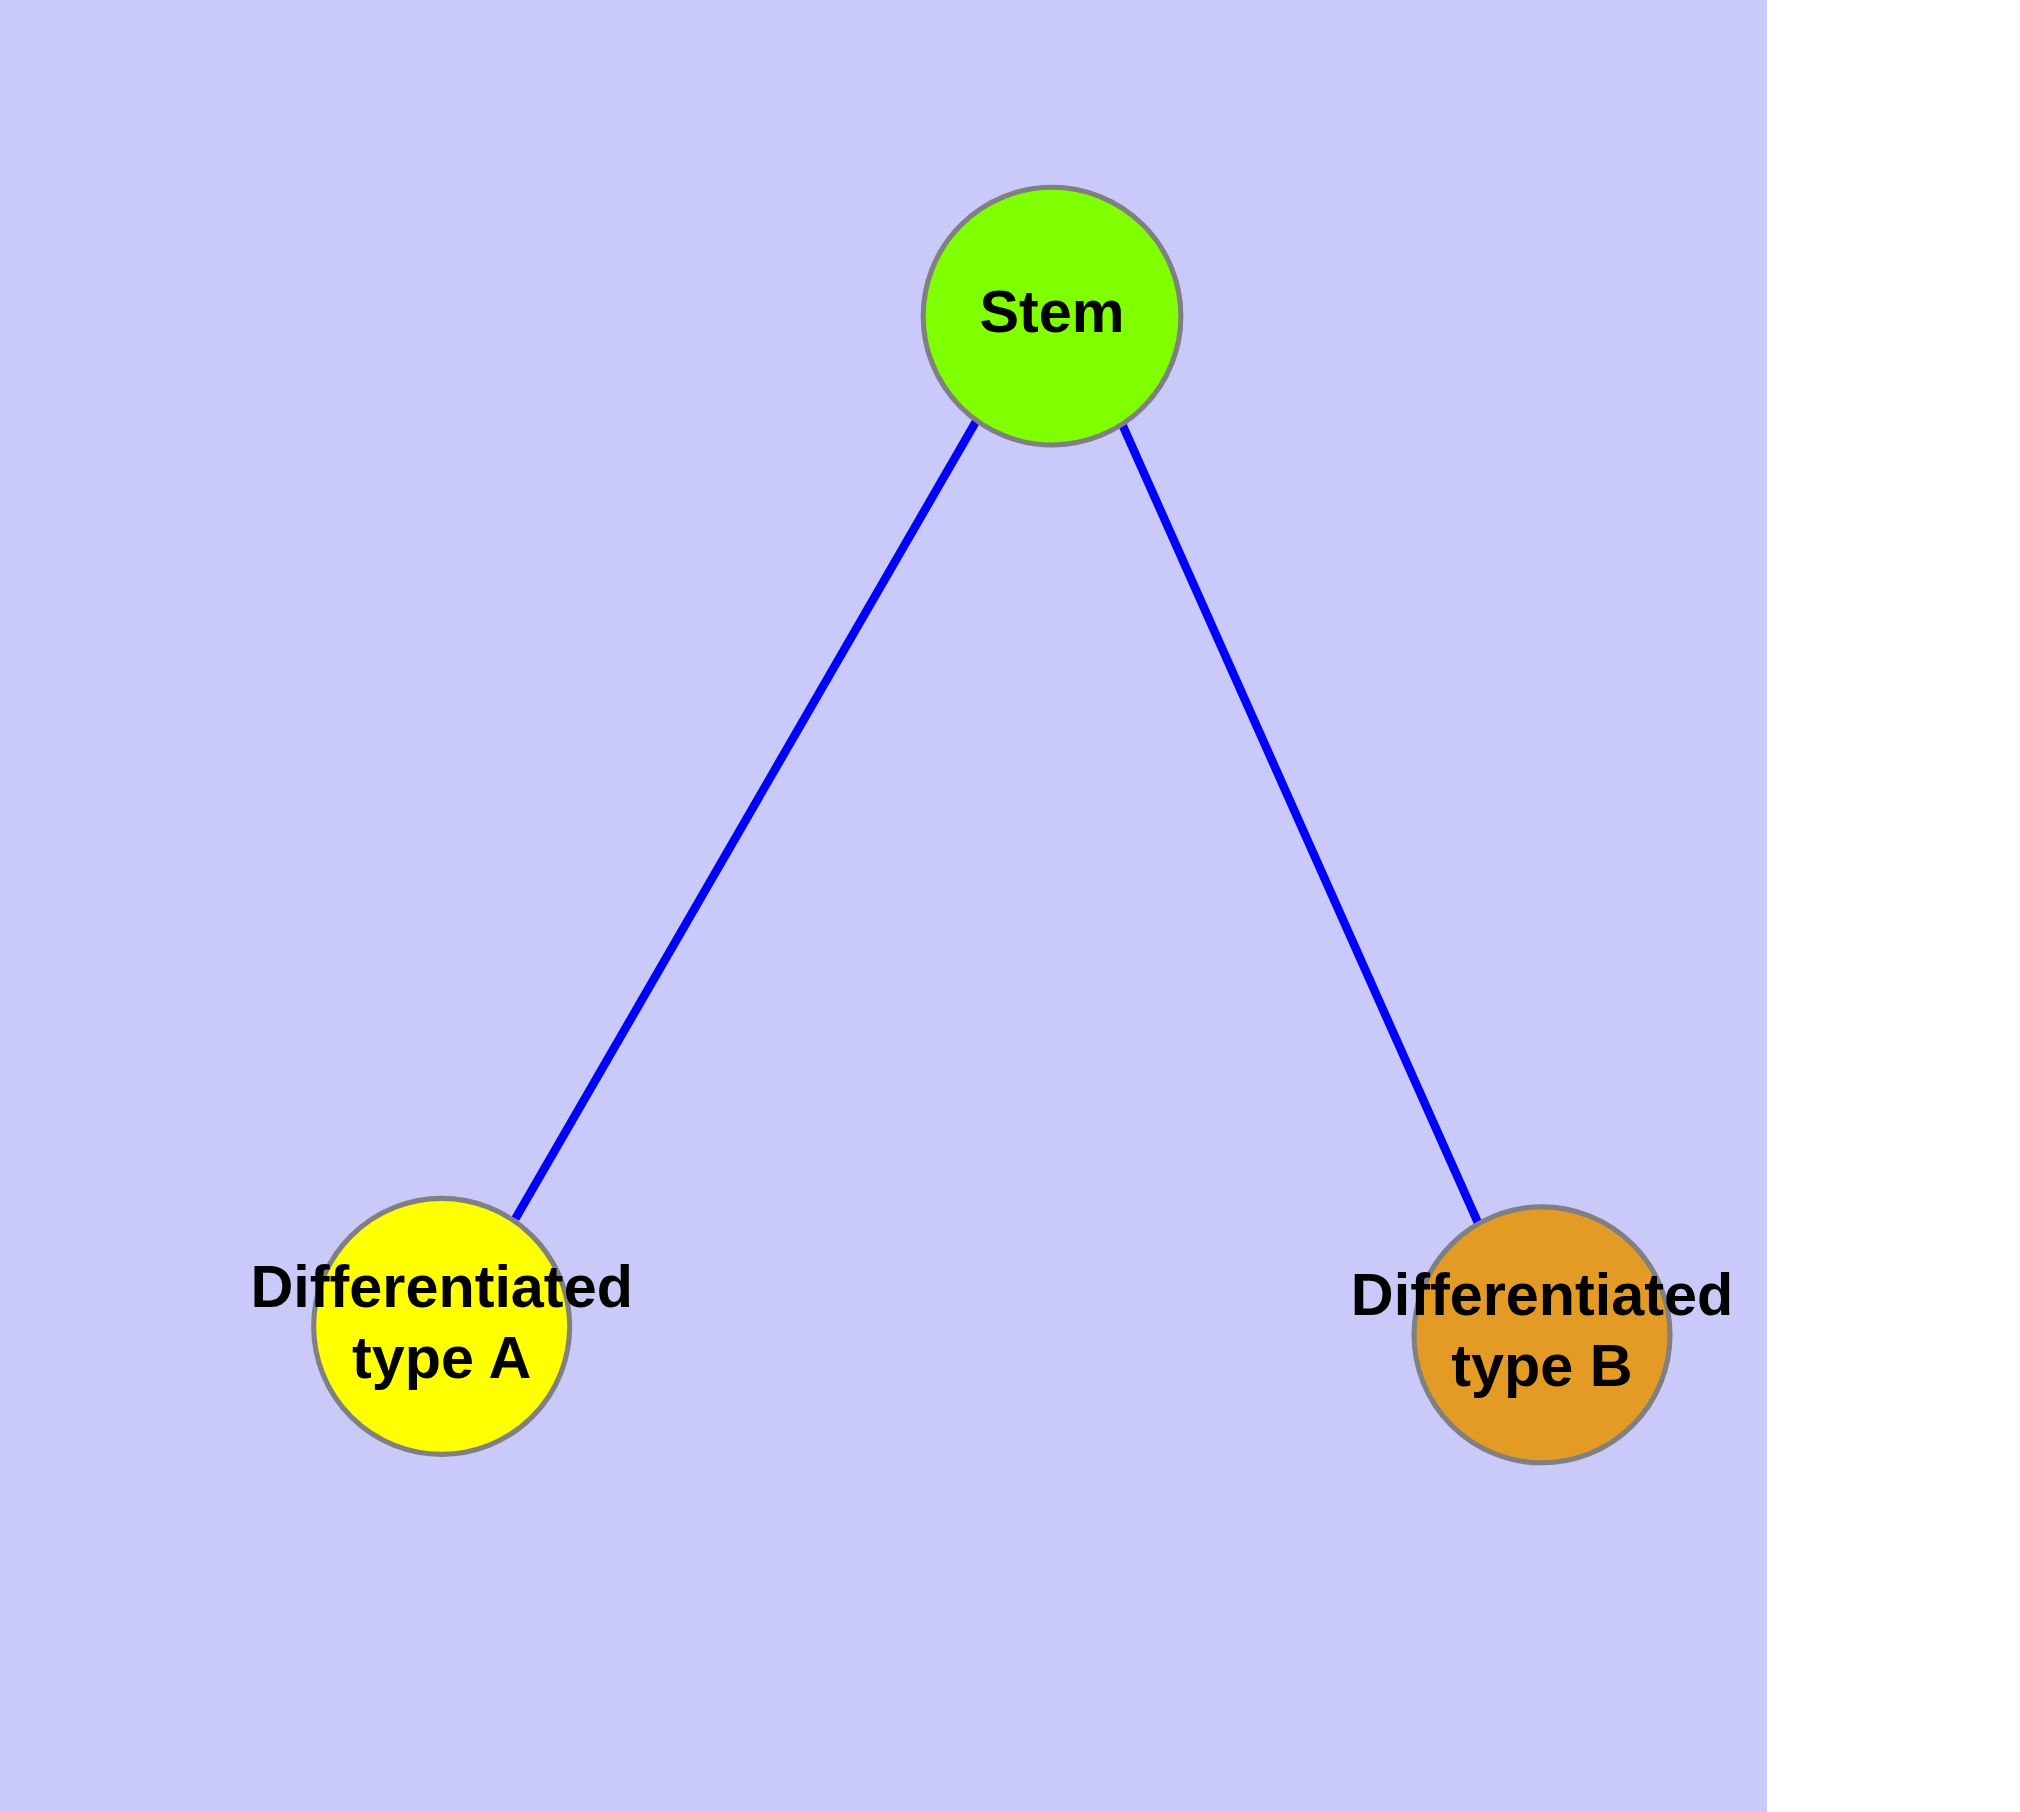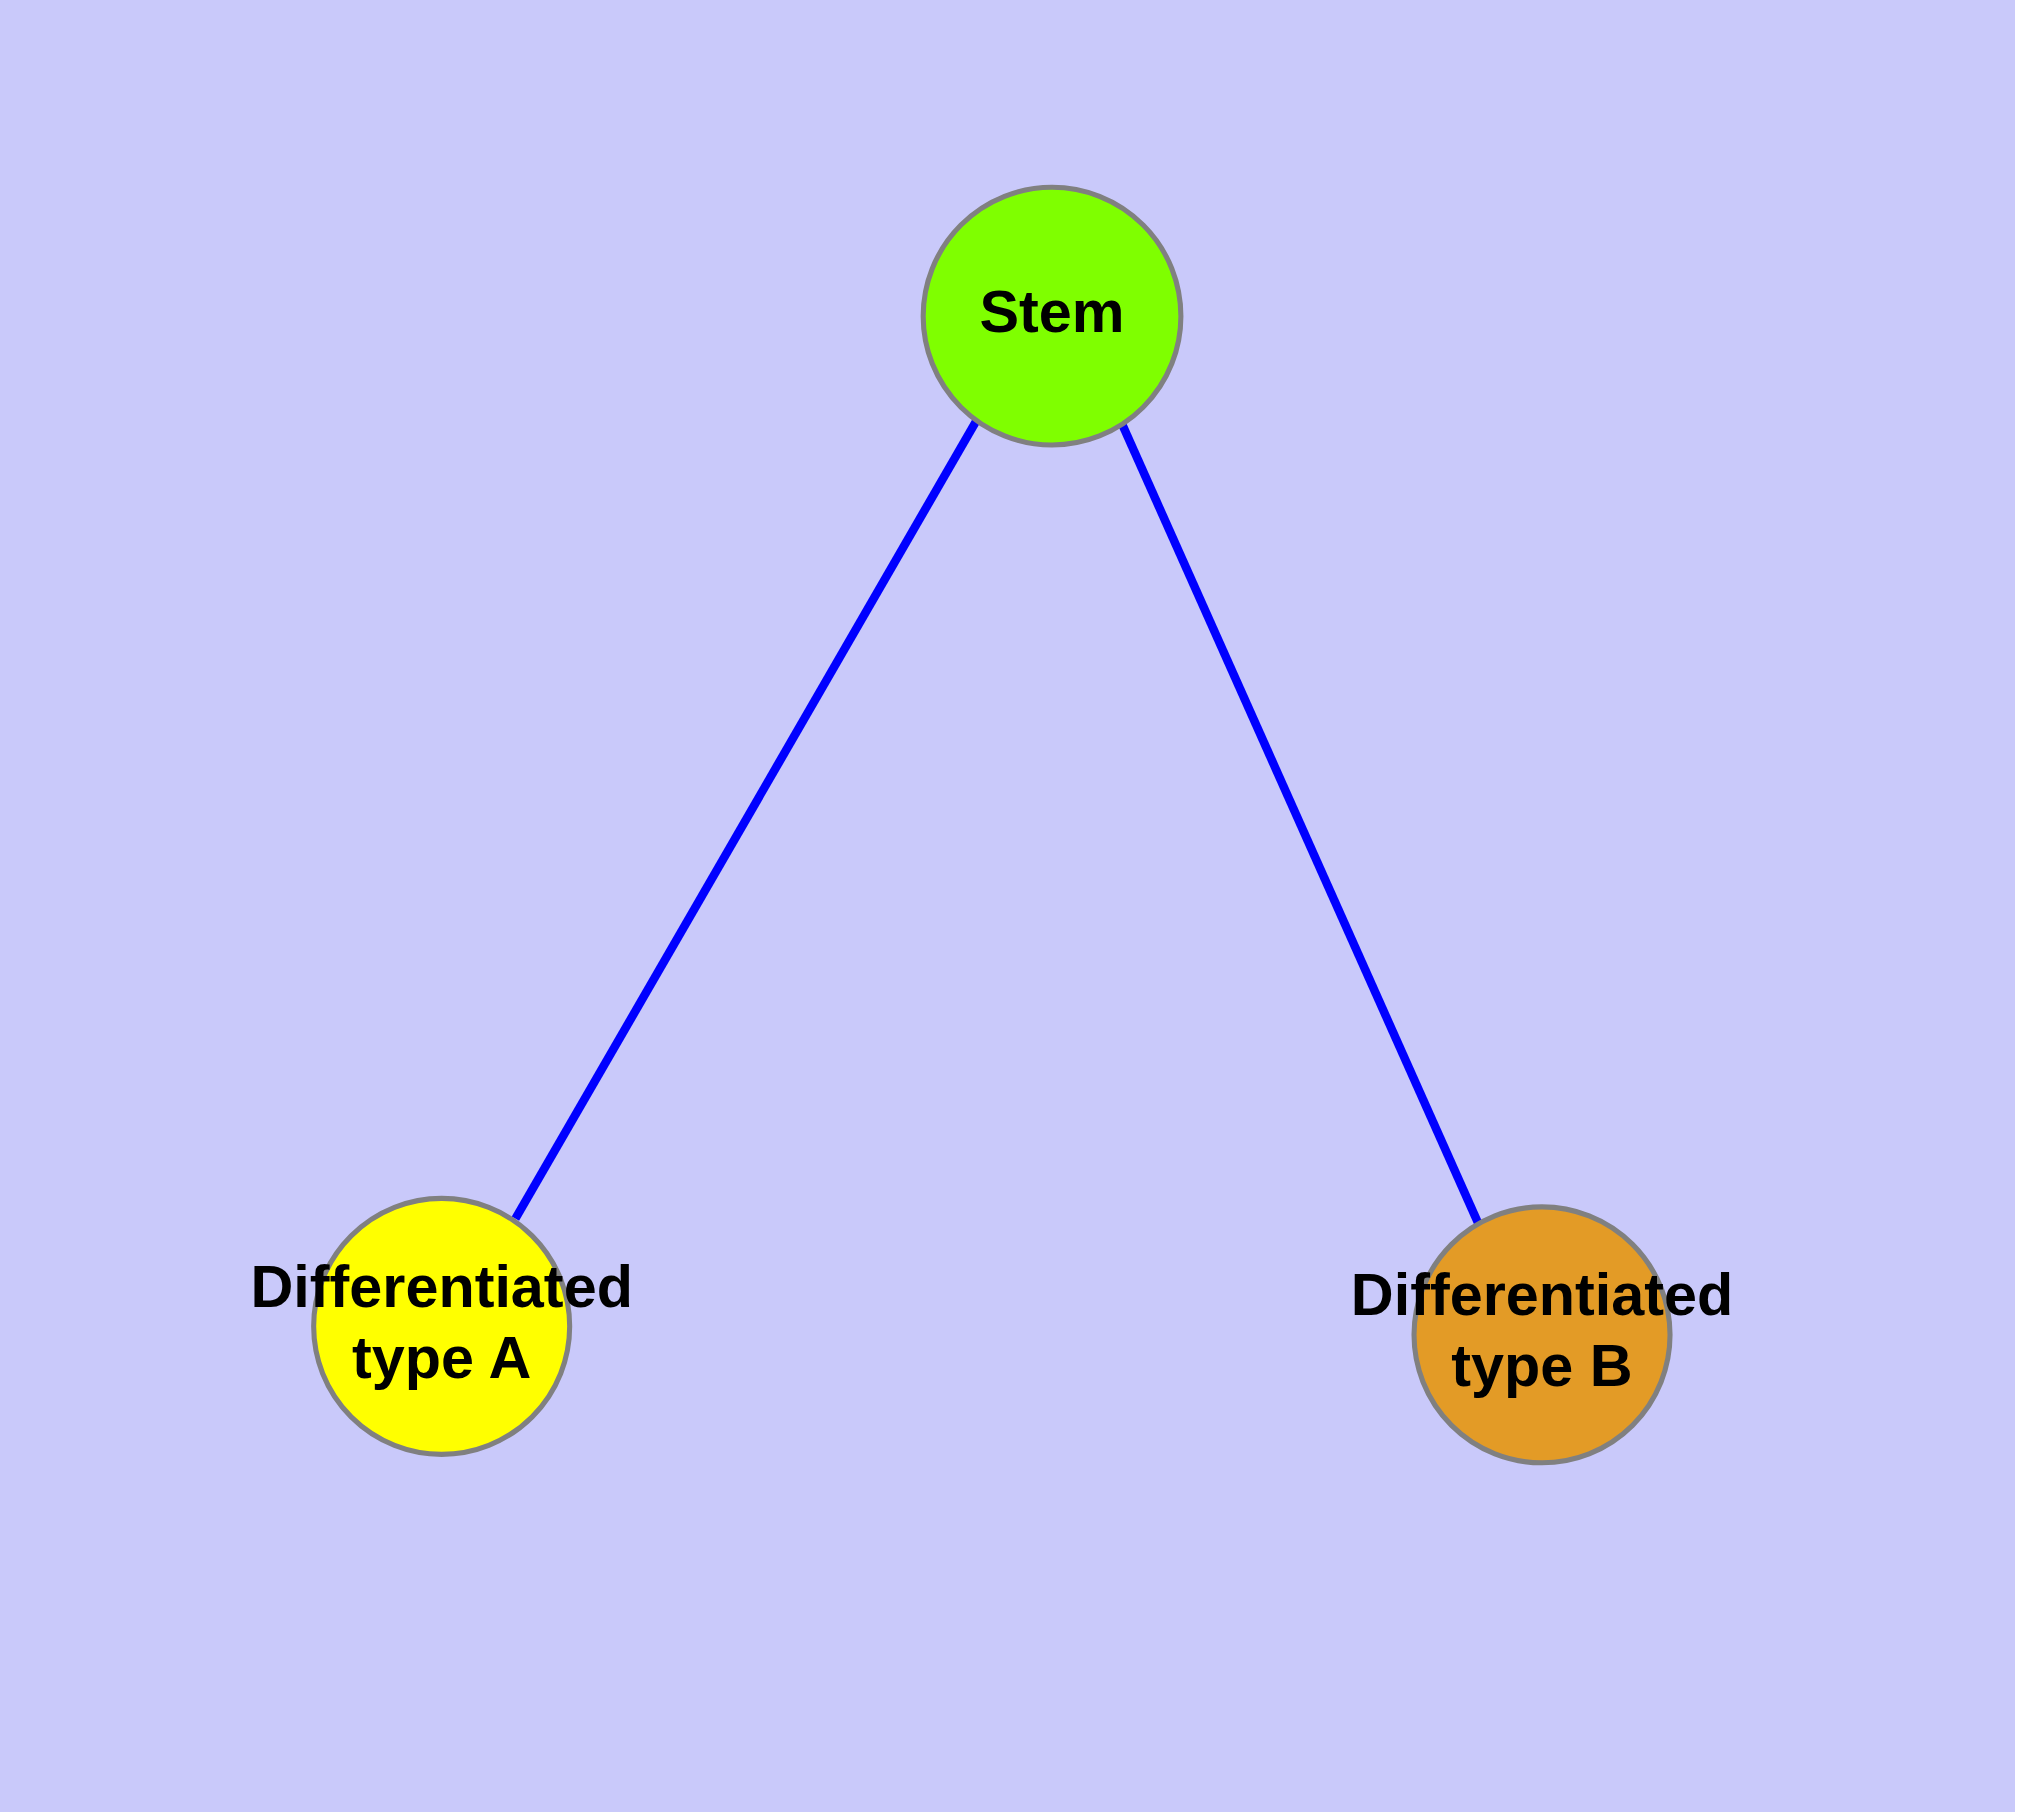--- a/index.html
+++ b/index.html
@@ -27,21 +27,21 @@
     font-family: "Liberation Sans", sans-serif;
     font-weight: bold;
     fill: #000000;
     text-anchor: middle;
     dominant-baseline: middle;
   }
 </style>
 </head>
 <body>
 
-<div id="canvas" style="background: rgb(201, 201, 250); width: 2015px; height: 1812px;">
+<div id="canvas" style="background: rgb(201, 201, 250); width: 1767px; height: 1812px;">
   <svg id="graph-svg" viewBox="0 0 2384 2138" preserveAspectRatio="none" xmlns="http://www.w3.org/2000/svg" style="width: 2021px; height: 1812px;">
     <rect id="bg-rect" x="0" y="0" width="2384" height="2138" fill="#c9c9fa"></rect>
     <g id="edges-layer">
         <line x1="1152" y1="496" x2="608" y2="1438" stroke="#0000ff" stroke-width="10" stroke-linecap="butt"></line>
         <line x1="1319" y1="490" x2="1744" y2="1444" stroke="#0000ff" stroke-width="10" stroke-linecap="butt"></line>
       </g>
     <g id="nodes-layer">
         <circle cx="1241" cy="373" r="152" fill="#7fff00" stroke="#808080" stroke-width="6"></circle>
         <circle cx="521" cy="1565" r="151" fill="#ffff00" stroke="#808080" stroke-width="6"></circle>
         <circle cx="1819" cy="1575" r="151" fill="#e39b26" stroke="#808080" stroke-width="6"></circle>

